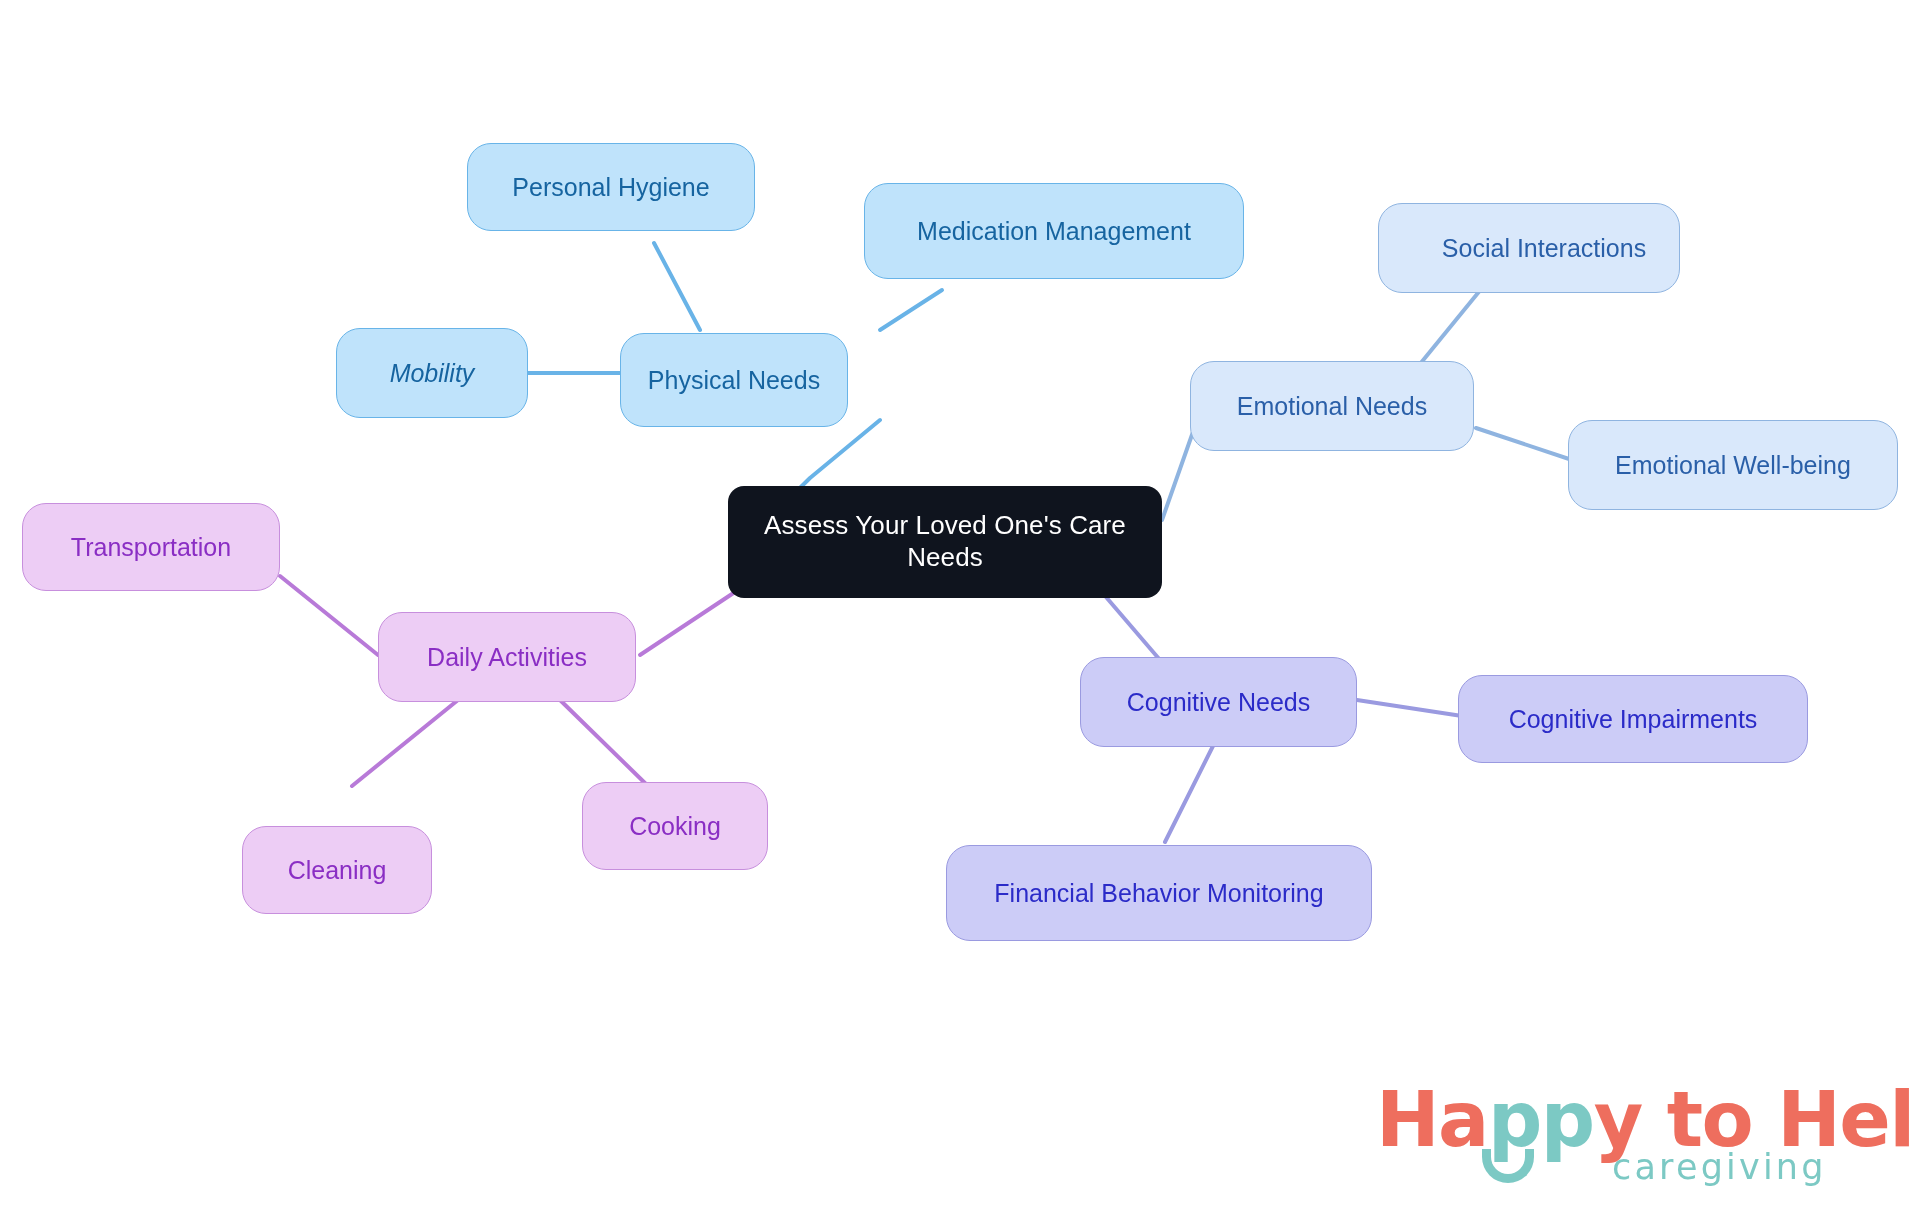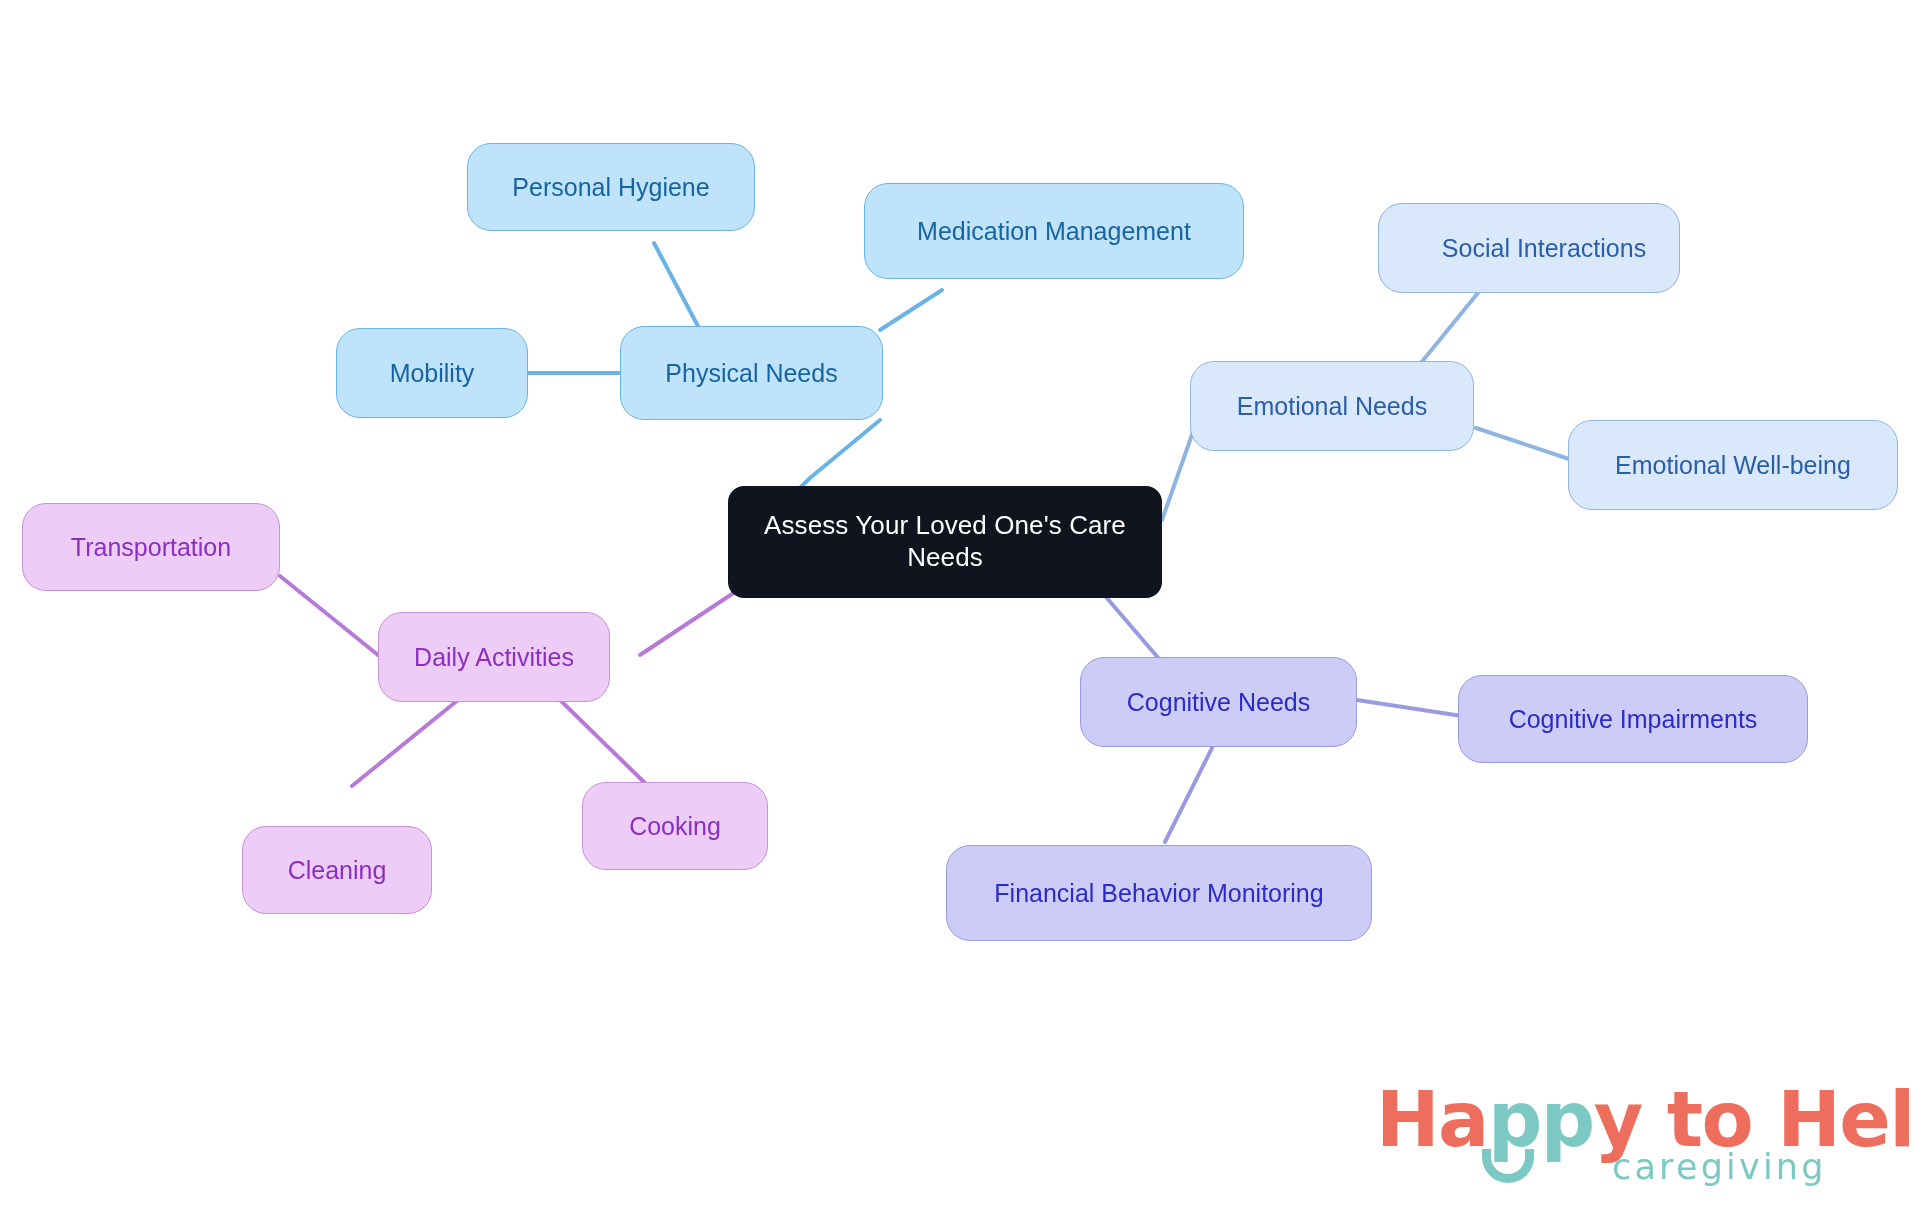--- a/index.html
+++ b/index.html
@@ -119,33 +119,33 @@
     <path d="M 378 655 L 280 576" fill="none" stroke="#b87ad8" stroke-width="4" stroke-linecap="round"></path>
     <path d="M 458 700 L 352 786" fill="none" stroke="#b87ad8" stroke-width="4" stroke-linecap="round"></path>
     <path d="M 560 700 L 648 786" fill="none" stroke="#b87ad8" stroke-width="4" stroke-linecap="round"></path>
   </svg>
 
   <div class="node node-root" style="left:728px; top:486px; width:434px; height:112px; background:#0f141e; color:#ffffff;">
     <span>Assess Your Loved One's Care
 Needs</span>
   </div>
 
-  <div class="node node-branch" style="left:620px; top:326px; width:263px; height:94px; background:#bfe3fb; border-color:#68b4e8; color:#1664a0;">
+  <div class="node node-branch" style="left:620px; top:333px; width:228px; height:94px; background:#bfe3fb; border-color:#68b4e8; color:#1664a0;">
     <span>Physical Needs</span>
   </div>
 
   <div class="node node-leaf" style="left:467px; top:143px; width:288px; height:88px; background:#bfe3fb; border-color:#68b4e8; color:#1664a0;">
     <span>Personal Hygiene</span>
   </div>
 
   <div class="node node-leaf" style="left:852px; top:183px; width:380px; height:96px; background:#bfe3fb; border-color:#68b4e8; color:#1664a0;margin-left:12px;">
     <span>Medication Management</span>
   </div>
 
-  <div class="node node-leaf" style="left:336px; top:328px; width:192px; height:90px; background:#bfe3fb; border-color:#68b4e8; color:#1664a0;">
+  <div class="node node-leaf" style="left:336px; top:328px; width:192px; height:90px; background:#bfe3fb; border-color:#68b4e8; color:#1664a0;font-style:italic;">
     <span>Mobility</span>
   </div>
 
   <div class="node node-branch" style="left:1190px; top:361px; width:284px; height:90px; background:#d9e8fb; border-color:#8fb4e0; color:#2a5fa8;">
     <span>Emotional Needs</span>
   </div>
 
   <div class="node node-leaf" style="left:1378px; top:203px; width:302px; height:90px; background:#d9e8fb; border-color:#8fb4e0; color:#2a5fa8;padding-left:44px;">
     <span>Social Interactions</span>
   </div>
@@ -159,21 +159,21 @@
   </div>
 
   <div class="node node-leaf" style="left:1458px; top:675px; width:350px; height:88px; background:#ccccf7; border-color:#9a9ae0; color:#2b2bc8;">
     <span>Cognitive Impairments</span>
   </div>
 
   <div class="node node-leaf" style="left:946px; top:845px; width:426px; height:96px; background:#ccccf7; border-color:#9a9ae0; color:#2b2bc8;">
     <span>Financial Behavior Monitoring</span>
   </div>
 
-  <div class="node node-branch" style="left:378px; top:612px; width:232px; height:90px; background:#edcdf5; border-color:#c78fdd; color:#8a2ec4;">
+  <div class="node node-branch" style="left:378px; top:612px; width:258px; height:90px; background:#edcdf5; border-color:#c78fdd; color:#8a2ec4;">
     <span>Daily Activities</span>
   </div>
 
   <div class="node node-leaf" style="left:22px; top:503px; width:258px; height:88px; background:#edcdf5; border-color:#c78fdd; color:#8a2ec4;">
     <span>Transportation</span>
   </div>
 
   <div class="node node-leaf" style="left:242px; top:782px; width:190px; height:88px; background:#edcdf5; border-color:#c78fdd; color:#8a2ec4;margin-top:44px;">
     <span>Cleaning</span>
   </div>

